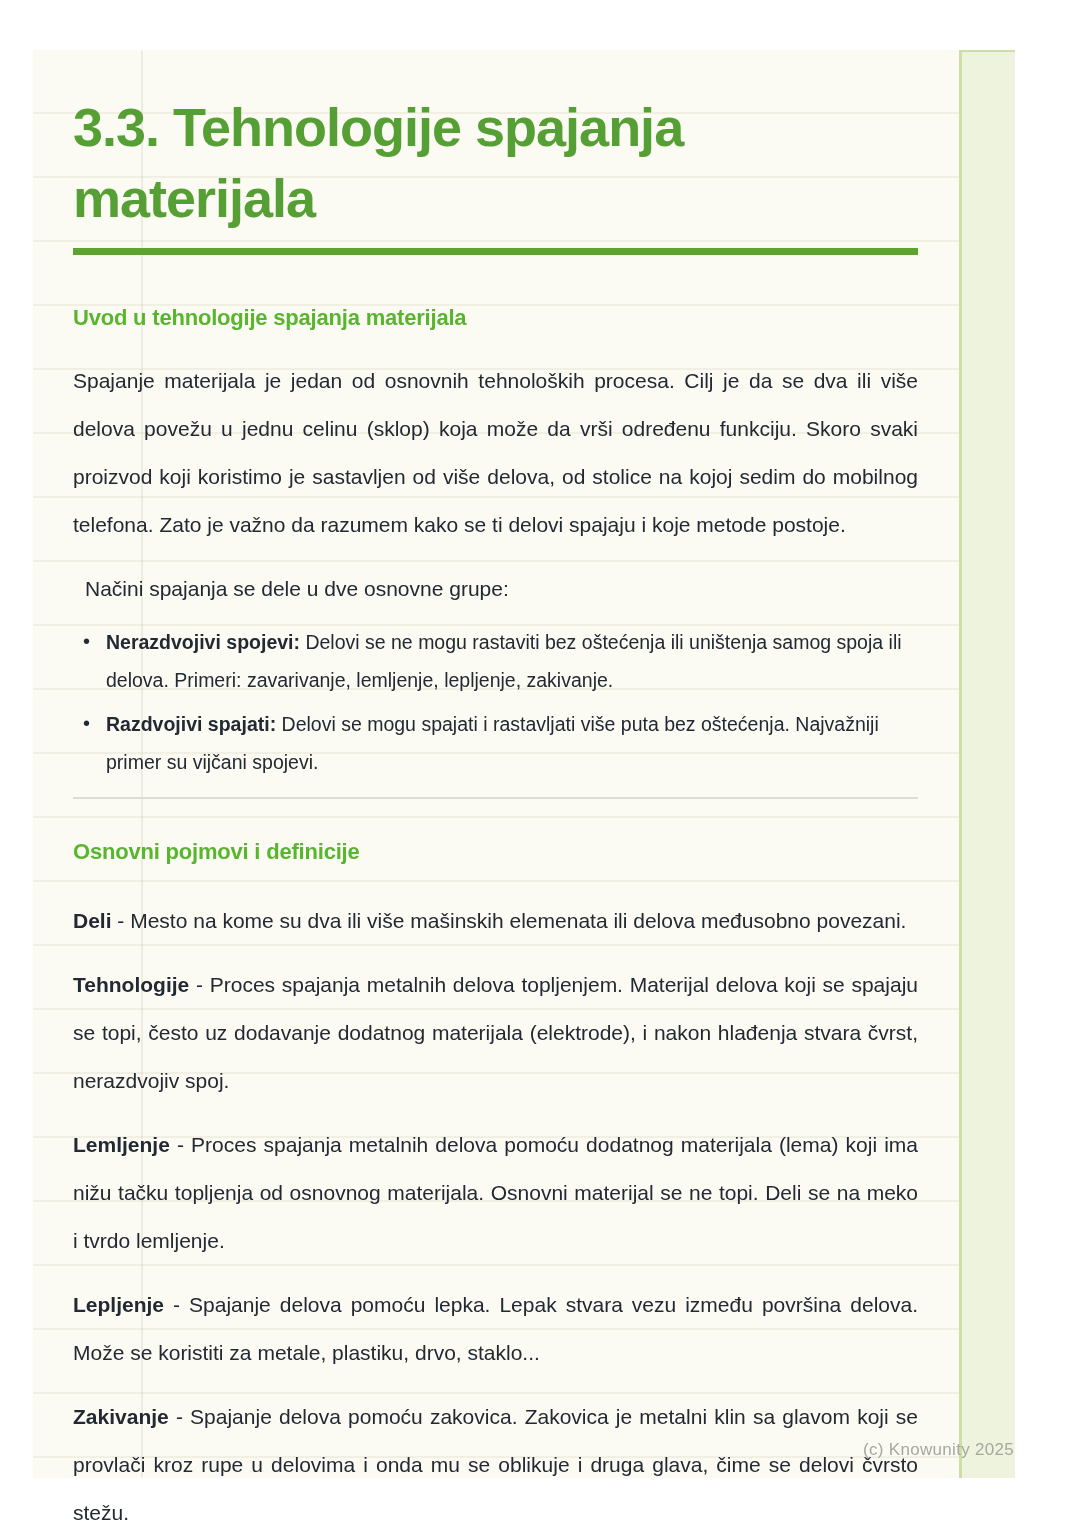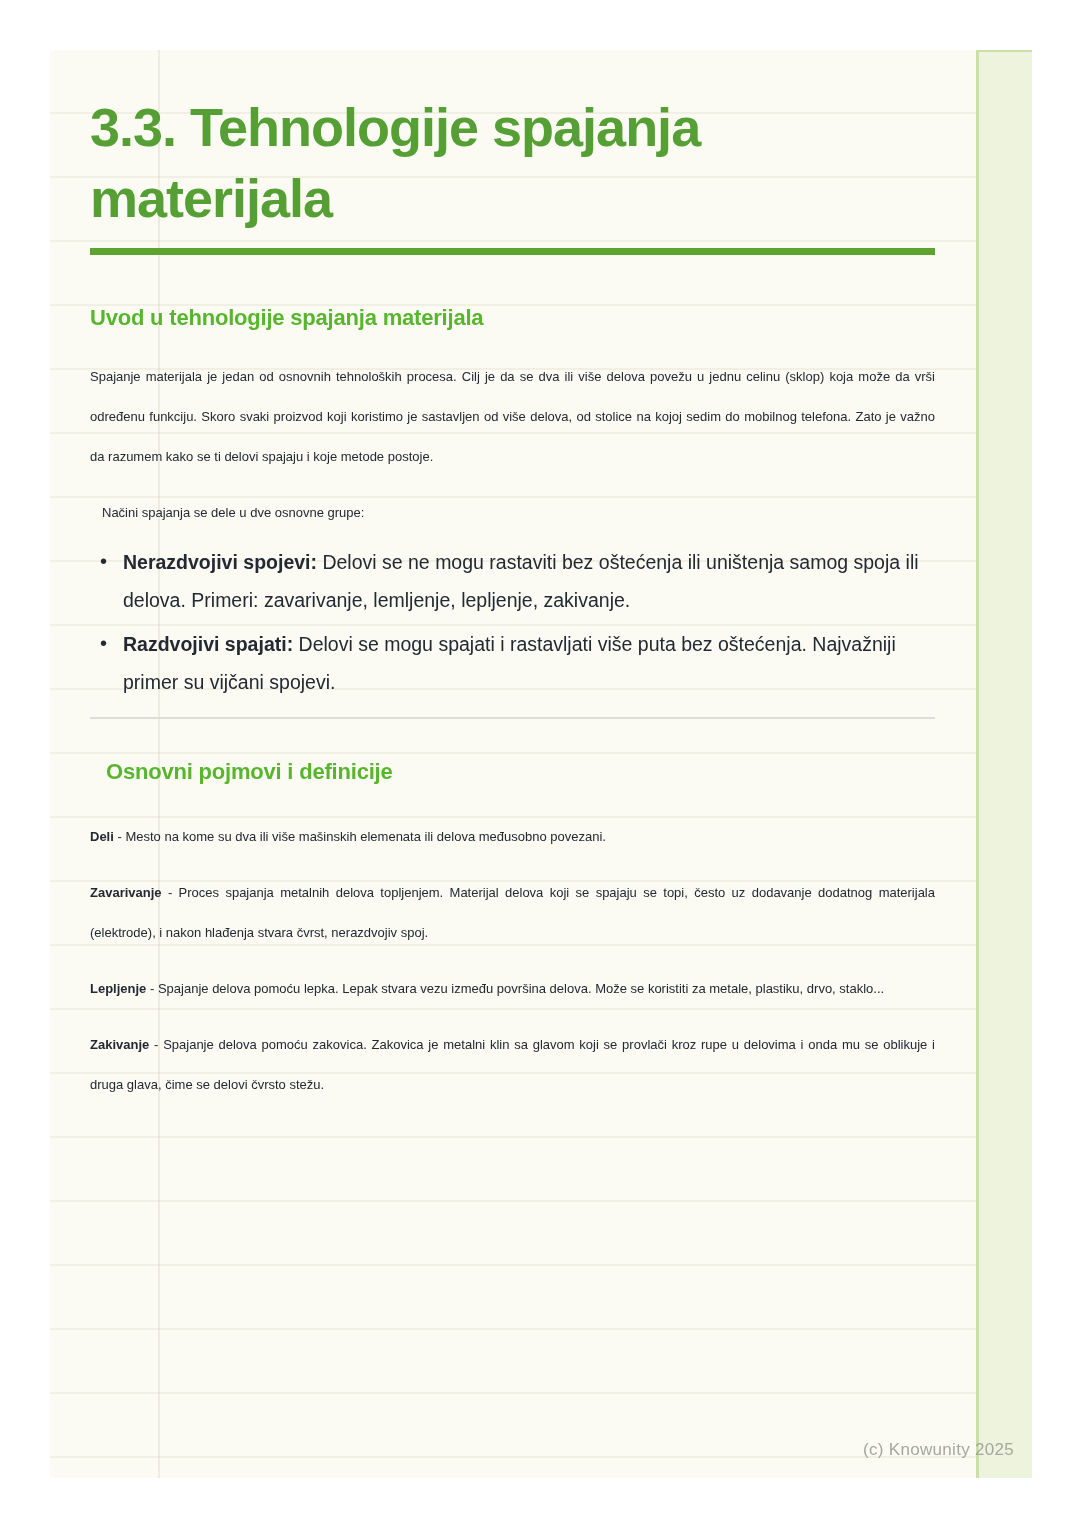--- a/index.html
+++ b/index.html
@@ -16,21 +16,21 @@
   }
   *{box-sizing:border-box;}
   html,body{margin:0;padding:0;}
   body{
     width:1080px;height:1528px;position:relative;overflow:hidden;
     background:var(--outer-bg);
     font-family:"Liberation Sans",sans-serif;
     color:var(--body-text);
   }
   .page{
-    position:absolute;left:50px;top:50px;width:982px;height:1428px;
+    position:absolute;left:33px;top:50px;width:982px;height:1428px;
     background:var(--page-bg);
   }
   .hrules{
     position:absolute;inset:0;pointer-events:none;
     background-image:repeating-linear-gradient(
       to bottom,
       transparent 0,transparent 62px,
       rgba(206,199,168,0.22) 62px,rgba(206,199,168,0.22) 64px);
   }
   .vline{
@@ -55,22 +55,22 @@
   .title-rule{
     margin-top:14px;height:7px;width:100%;
     background:var(--rule-green);
   }
   h2.sec{
     font-size:22px;line-height:34px;font-weight:bold;
     letter-spacing:-0.2px;
     color:var(--subheading-green);
   }
   h2.sec-intro{margin:46px 0 0;}
-  h2.sec-defs{margin:36px 16px 0;}
-  p{font-size:13px;line-height:40px;}
+  h2.sec-defs{margin:36px 0 0;}
+  p{font-size:21px;line-height:48px;}
   p.body-just{margin:22px 0 0;text-align:justify;text-justify:inter-word;}
   p.lead{margin:16px 12px 0;}
   ul.groups{list-style:none;margin:10px 0 0;padding:0;}
   ul.groups li{
     position:relative;padding-left:33px;
     font-size:19.5px;line-height:38px;
   }
   ul.groups li + li{margin-top:6px;}
   ul.groups .dot{
     position:absolute;left:10px;top:-1px;
@@ -120,22 +120,26 @@
 
     <hr class="divider">
 
     <h2 class="sec sec-defs">Osnovni pojmovi i definicije</h2>
 
     <p class="def def-first">
       <strong>Deli</strong>
       <span>- Mesto na kome su dva ili više mašinskih elemenata ili delova međusobno povezani.</span>
     </p>
     <p class="def">
-      <strong>Zavarivanje</strong>
+      <strong>Tehnologije</strong>
       <span>- Proces spajanja metalnih delova topljenjem. Materijal delova koji se spajaju se topi, često uz dodavanje dodatnog materijala (elektrode), i nakon hlađenja stvara čvrst, nerazdvojiv spoj.</span>
+    </p>
+    <p class="def">
+      <strong>Lemljenje</strong>
+      <span>- Proces spajanja metalnih delova pomoću dodatnog materijala (lema) koji ima nižu tačku topljenja od osnovnog materijala. Osnovni materijal se ne topi. Deli se na meko i tvrdo lemljenje.</span>
     </p>
     <p class="def">
       <strong>Lepljenje</strong>
       <span>- Spajanje delova pomoću lepka. Lepak stvara vezu između površina delova. Može se koristiti za metale, plastiku, drvo, staklo...</span>
     </p>
     <p class="def">
       <strong>Zakivanje</strong>
       <span>- Spajanje delova pomoću zakovica. Zakovica je metalni klin sa glavom koji se provlači kroz rupe u delovima i onda mu se oblikuje i druga glava, čime se delovi čvrsto stežu.</span>
     </p>
   </div>

